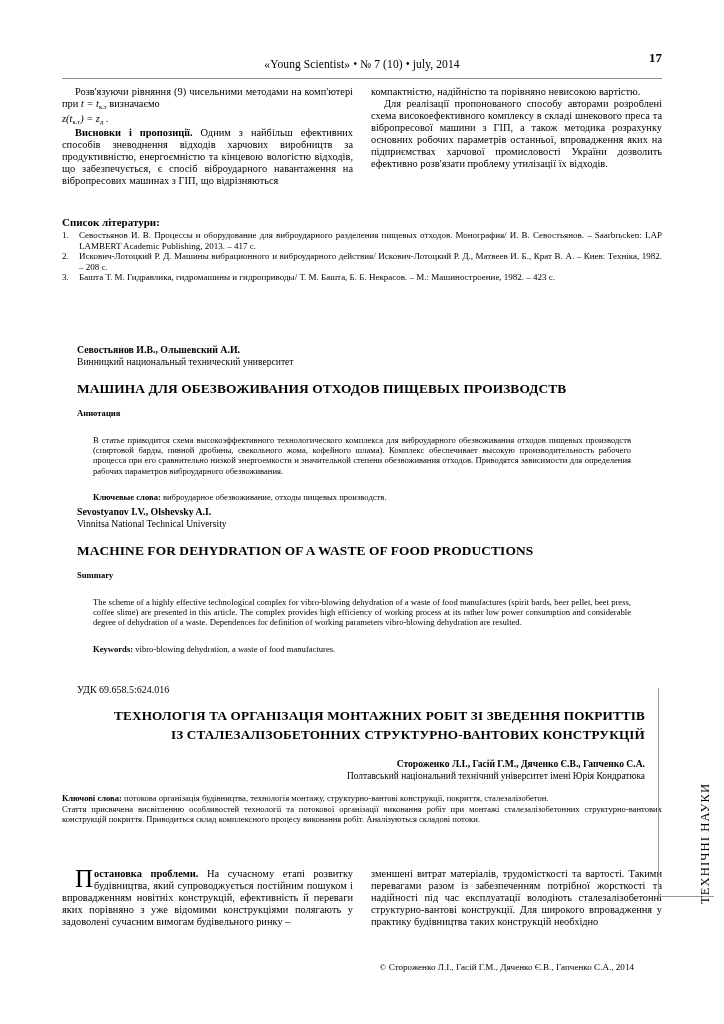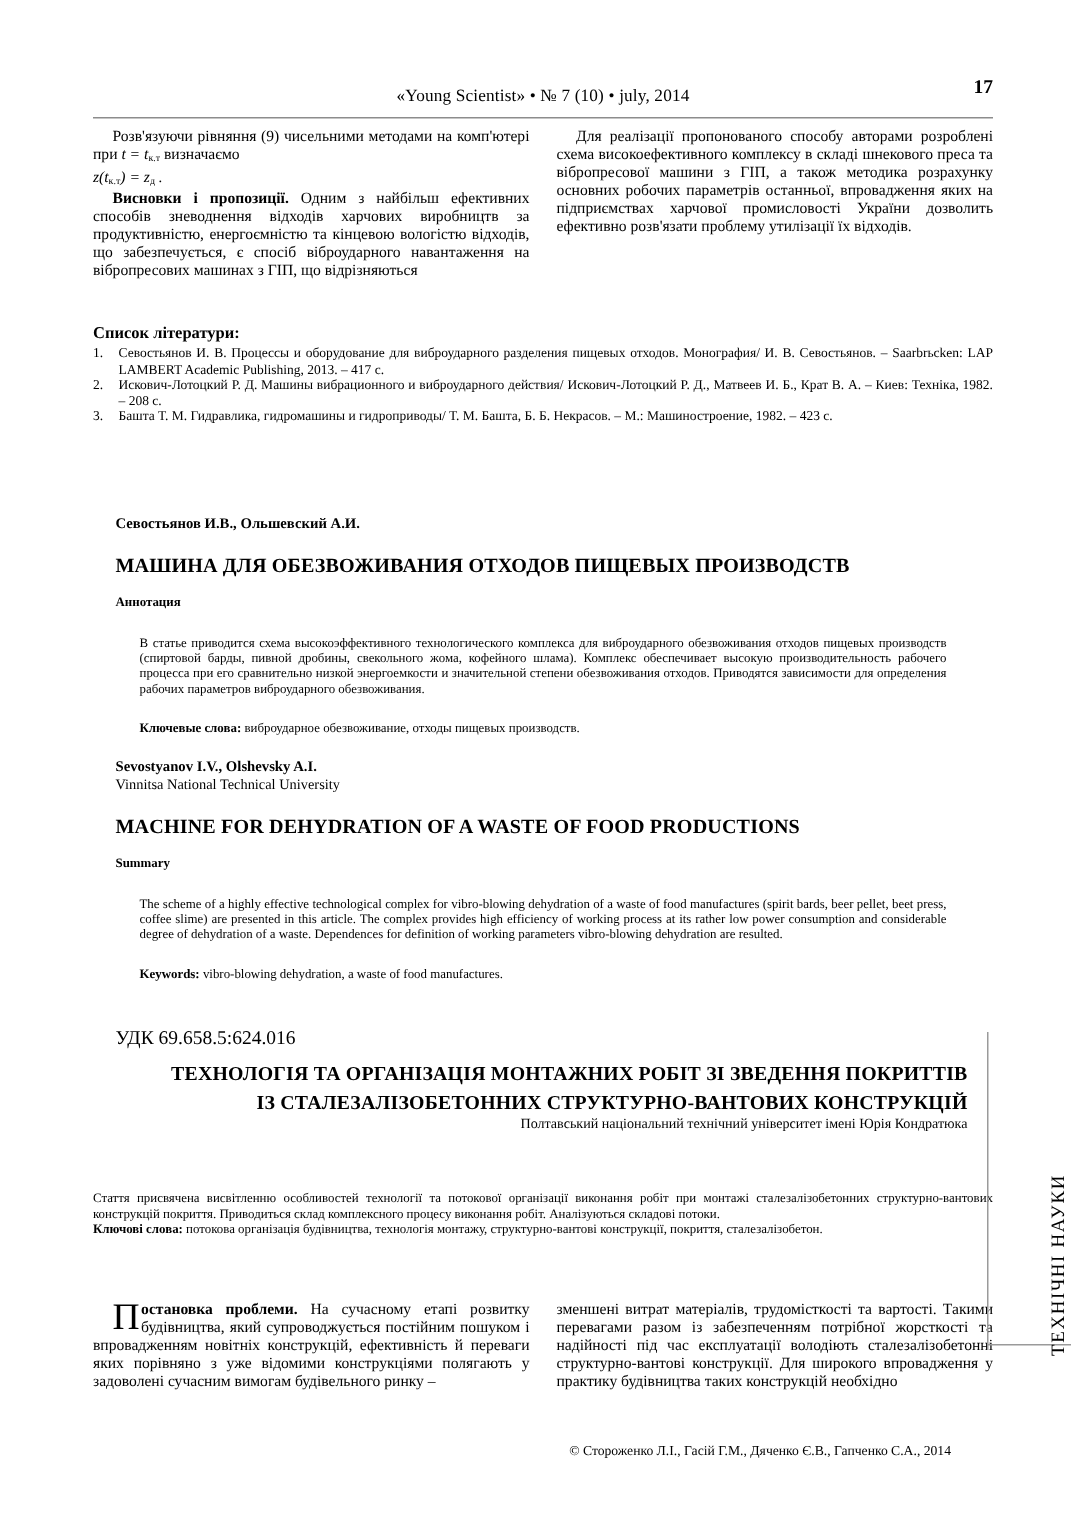--- a/index.html
+++ b/index.html
@@ -146,21 +146,21 @@
     line-height: 10.4px;
     text-align: justify;
   }
   .abs-text p { margin: 16px; }
 
   
   .udk {
     position: absolute;
     left: 77px;
     top: 684px;
-    font-size: 13px;
+    font-size: 10px;
   }
   .art2 {
     position: absolute;
     left: 45px;
     width: 600px;
     top: 706px;
     text-align: right;
   }
   .art2-title {
     font-size: 13.2px;
@@ -271,20 +271,21 @@
   </div>
   <div class="runhead-rule"></div>
 
   <div class="cols" style="left:62px; top:86px;">
     <div class="col bodytext">
       <p class="indent"><span>Розв'язуючи рівняння (9) чисельними ме­тодами на комп'ютері при </span><span class="math"><span>t</span><span> = </span><span>t</span><sub>к.т</sub></span><span> визначаємо </span></p>
       <p><span class="math"><span>z(t</span><sub>к.т</sub><span>) = z</span><sub>д</sub><span> .</span></span></p>
       <p class="indent"><b>Висновки і пропозиції.</b><span> Одним з найбільш ефективних способів зневоднення відходів харчо­вих виробництв за продуктивністю, енергоємніс­тю та кінцевою вологістю відходів, що забезпе­чується, є спосіб віброударного навантаження на вібропресових машинах з ГІП, що відрізняються</span></p>
     </div>
     <div class="col bodytext">
+      <p>компактністю, надійністю та порівняно невисокою вартістю.</p>
       <p class="indent">Для реалізації пропонованого способу авторами розроблені схема високоефективного комплексу в складі шнекового преса та вібропресової машини з ГІП, а також методика розрахунку основних робочих параметрів останньої, впровадження яких на підпри­ємствах харчової промисловості України дозволить ефективно розв'язати проблему утилізації їх відходів.</p>
     </div>
   </div>
 
   <div class="refs">
     <div class="refs-title">Список літератури:</div>
     <div class="ref-item">
       <span class="ref-num">1.</span>
       <span>Севостьянов И. В. Процессы и оборудование для виброударного разделения пищевых отходов. Монография/ И. В. Севостьянов. – Saarbrьcken: LAP LAMBERT Academic Publishing, 2013. – 417 с.</span>
     </div>
@@ -293,20 +294,21 @@
       <span>Искович-Лотоцкий Р. Д. Машины вибрационного и виброударного действия/ Искович-Лотоцкий Р. Д., Матвеев И. Б., Крат В. А. – Киев: Техніка, 1982. – 208 с.</span>
     </div>
     <div class="ref-item">
       <span class="ref-num">3.</span>
       <span>Башта Т. М. Гидравлика, гидромашины и гидроприводы/ Т. М. Башта, Б. Б. Некрасов. – М.: Машиностроение, 1982. – 423 с.</span>
     </div>
   </div>
 
   <div class="article" style="top:344px;">
     <div class="authors">Севостьянов И.В., Ольшевский А.И.</div>
+    <div class="affil">Винницкий национальный технический университет</div>
     <div class="arttitle">МАШИНА ДЛЯ ОБЕЗВОЖИВАНИЯ ОТХОДОВ ПИЩЕВЫХ ПРОИЗВОДСТВ</div>
     <div class="abs-head">Аннотация</div>
     <div class="abs-text">
       <p>В статье приводится схема высокоэффективного технологического комплекса для виброударного обезвоживания отходов пищевых производств (спиртовой барды, пивной дробины, свекольного жома, кофейного шлама). Ком­плекс обеспечивает высокую производительность рабочего процесса при его сравнительно низкой энергоемкости и значительной степени обезвоживания отходов. Приводятся зависимости для определения рабочих параметров виброударного обезвоживания.</p>
       <p><b>Ключевые слова:</b><span> виброударное обезвоживание, отходы пищевых производств.</span></p>
     </div>
   </div>
 
   <div class="article" style="top:506px;">
     <div class="authors">Sevostyanov I.V., Olshevsky A.I.</div>
@@ -319,26 +321,27 @@
     </div>
   </div>
 
   <div class="udk">УДК 69.658.5:624.016</div>
 
   <div class="art2">
     <div class="art2-title">
       <span>ТЕХНОЛОГІЯ ТА ОРГАНІЗАЦІЯ МОНТАЖНИХ РОБІТ ЗІ ЗВЕДЕННЯ ПОКРИТТІВ</span><br>
       <span>ІЗ СТАЛЕЗАЛІЗОБЕТОННИХ СТРУКТУРНО-ВАНТОВИХ КОНСТРУКЦІЙ</span>
     </div>
+    <div class="art2-authors">Стороженко Л.І., Гасій Г.М., Дяченко Є.В., Гапченко С.А.</div>
     <div class="art2-affil">Полтавський національний технічний університет імені Юрія Кондратюка</div>
   </div>
 
   <div class="art2-abs">
+    <p><b>Ключові слова:</b><span> потокова організація будівництва, технологія монтажу, структурно-вантові конструкції, покриття, сталезалізобетон.</span></p>
     <p>Стаття присвячена висвітленню особливостей технології та потокової організації виконання робіт при монтажі сталезалізобетонних структурно-вантових конструкцій покриття. Приводиться склад комплексного процесу викона­ння робіт. Аналізуються складові потоки.</p>
-    <p><b>Ключові слова:</b><span> потокова організація будівництва, технологія монтажу, структурно-вантові конструкції, покриття, сталезалізобетон.</span></p>
   </div>
 
   <div class="cols-bottom">
     <div class="col bodytext">
       <p><span class="dropcap">П</span><b>остановка проблеми.</b><span> На сучасному етапі розвитку будівництва, який супроводжуєть­ся постійним пошуком і впровадженням новітніх конструкцій, ефективність й переваги яких порів­няно з уже відомими конструкціями полягають у задоволені сучасним вимогам будівельного ринку –</span></p>
     </div>
     <div class="col bodytext">
       <p>зменшені витрат матеріалів, трудомісткості та вар­тості. Такими перевагами разом із забезпеченням потрібної жорсткості та надійності під час експлу­атації володіють сталезалізобетонні структурно-вантові конструкції. Для широкого впровадження у практику будівництва таких конструкцій необхідно</p>
     </div>
   </div>

